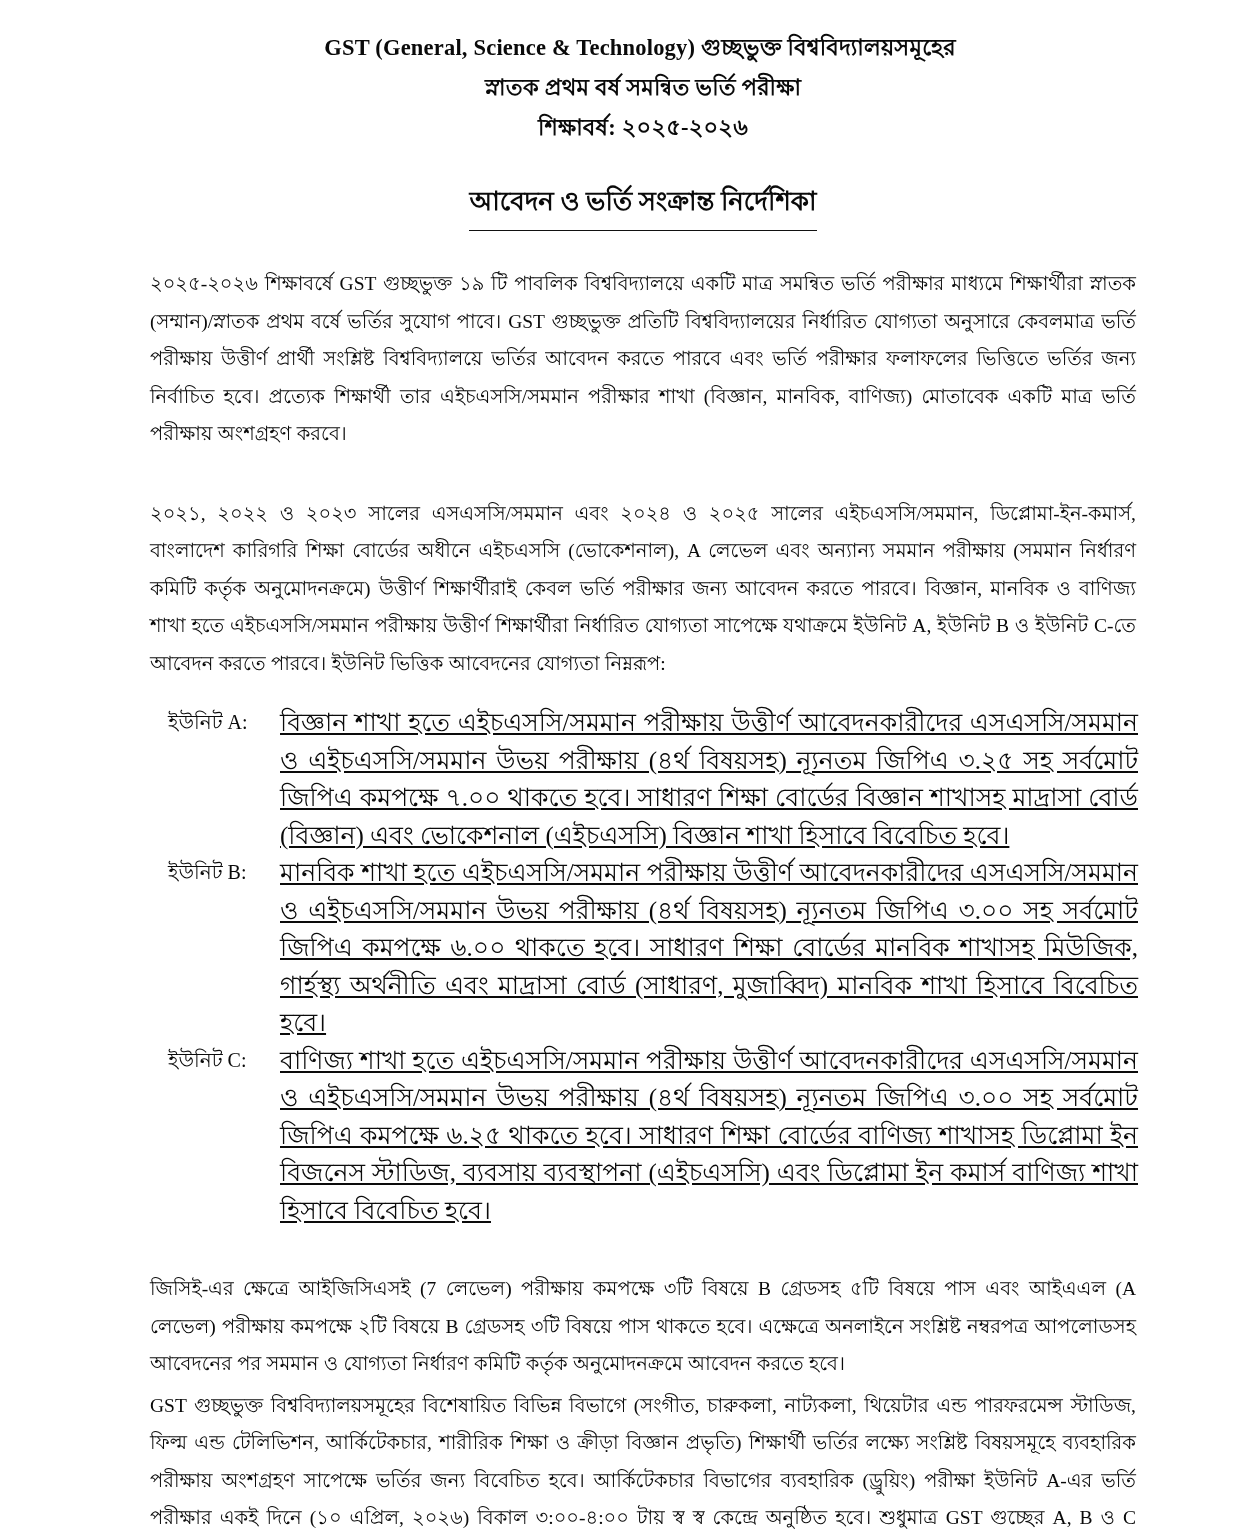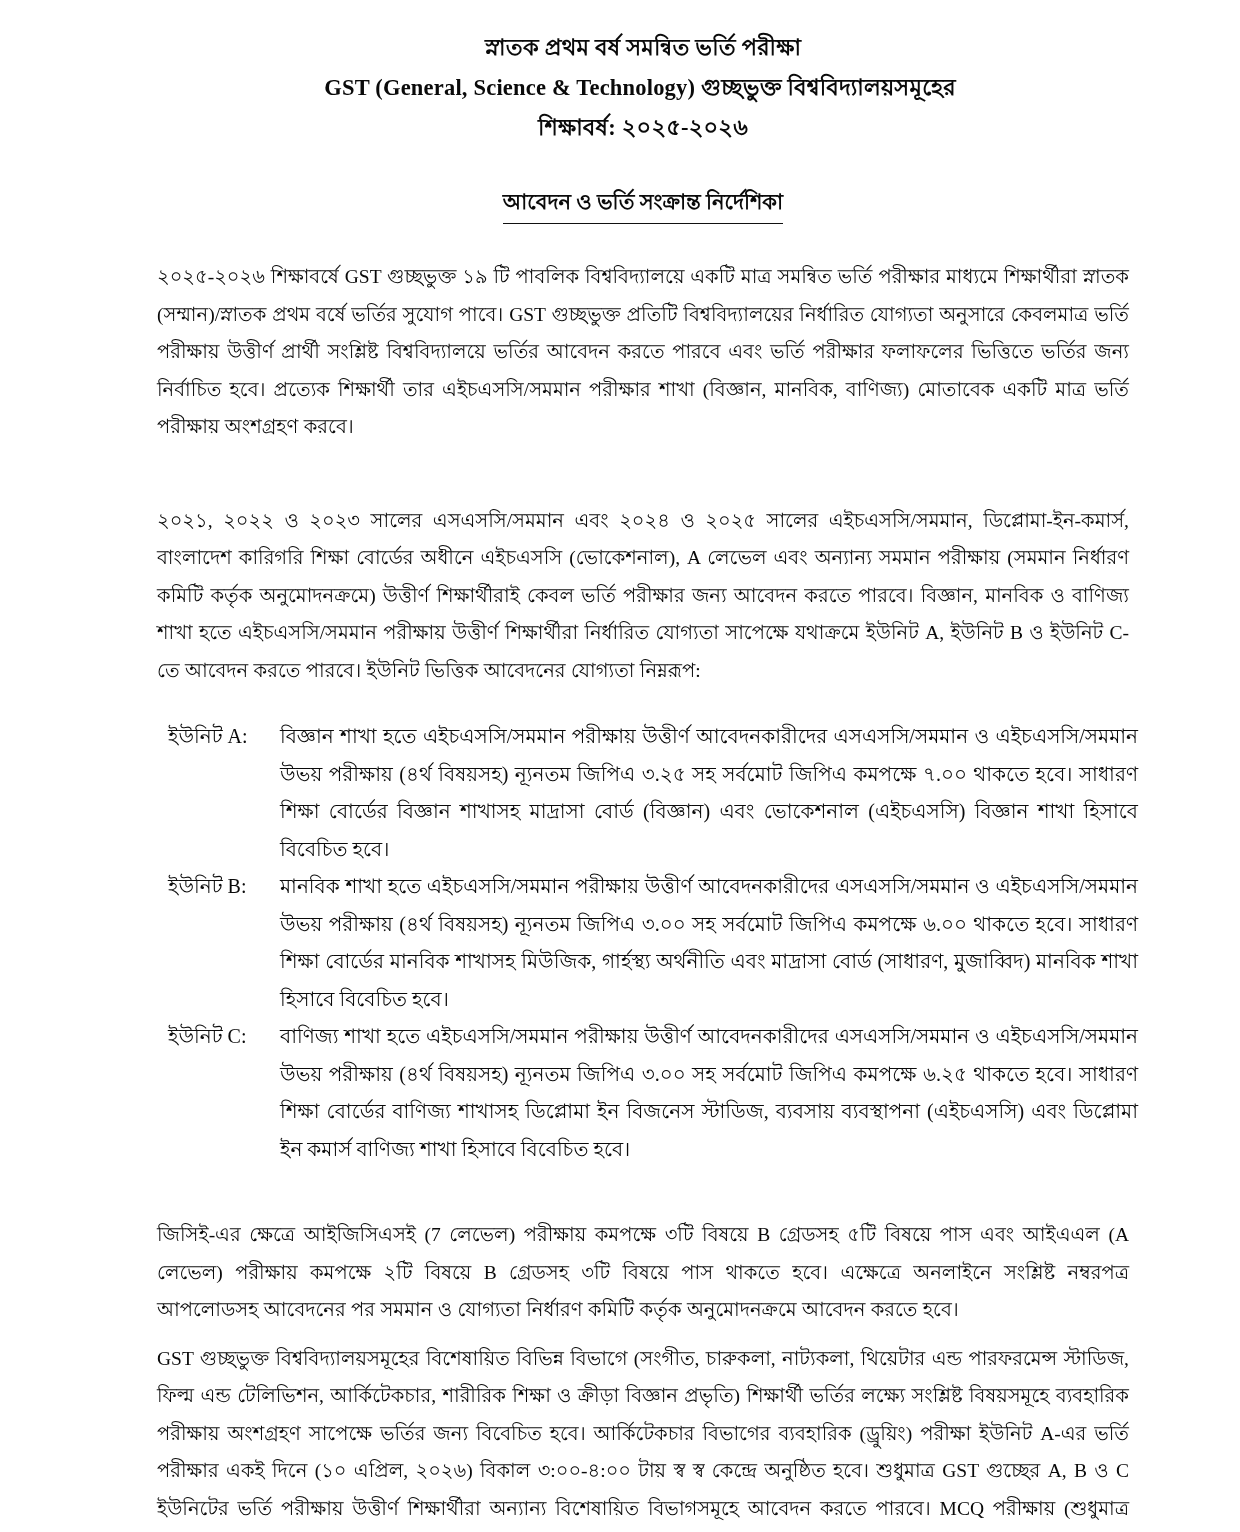--- a/index.html
+++ b/index.html
@@ -38,34 +38,34 @@
   .title-line.l2 { }
   .title-line.l3 { }
 
   .doc-subtitle-wrap {
     text-align: center;
     margin-top: 40px;
     margin-bottom: 34px;
   }
   .doc-subtitle {
     display: inline-block;
-    font-size: 21px;
+    font-size: 26px;
     font-weight: bold;
     line-height: 28px;
     border-bottom: 1.4px solid #111;
-    padding-bottom: 7px;
+    padding-bottom: 14px;
   }
 
   
   .para {
     font-size: 19.5px;
     line-height: 37.5px;
     text-align: justify;
     text-justify: inter-word;
-    margin: 11px;
+    margin: 4px;
     word-spacing: 0.5px;
   }
   .para + .para { margin-top: 0; }
   .gap-sm { height: 18px; }
   .gap-md { height: 34px; }
   .gap-lg { height: 37px; }
 
   .section-head {
     font-size: 19.5px;
     font-weight: bold;
@@ -88,35 +88,36 @@
   .unit-label {
     flex: 0 0 auto;
     width: 112px;
     margin-left: 22px;
     font-size: 20px;
     line-height: 37.5px;
     white-space: nowrap;
   }
   .unit-text {
     flex: 1 1 auto;
-    font-size: 20px;
+    font-size: 25px;
     line-height: 37.5px;
     text-align: justify;
     text-justify: inter-word;
     padding-right: 2px;
+    text-decoration: underline;
   }
 </style>
 </head>
 <body>
 
 <div class="page">
 
   <div class="title-block">
+    <div class="title-line l1">GST (General, Science &amp; Technology) গুচ্ছভুক্ত বিশ্ববিদ্যালয়সমূহের</div>
     <div class="title-line l2">স্নাতক প্রথম বর্ষ সমন্বিত ভর্তি পরীক্ষা</div>
-    <div class="title-line l1">GST (General, Science &amp; Technology) গুচ্ছভুক্ত বিশ্ববিদ্যালয়সমূহের</div>
     <div class="title-line l3">শিক্ষাবর্ষ: ২০২৫-২০২৬</div>
   </div>
 
   <div class="doc-subtitle-wrap">
     <span class="doc-subtitle">আবেদন ও ভর্তি সংক্রান্ত নির্দেশিকা</span>
   </div>
 
   <p class="para">২০২৫-২০২৬ শিক্ষাবর্ষে GST গুচ্ছভুক্ত ১৯ টি পাবলিক বিশ্ববিদ্যালয়ে একটি মাত্র সমন্বিত ভর্তি পরীক্ষার মাধ্যমে শিক্ষার্থীরা স্নাতক (সম্মান)/স্নাতক প্রথম বর্ষে ভর্তির সুযোগ পাবে। GST গুচ্ছভুক্ত প্রতিটি বিশ্ববিদ্যালয়ের নির্ধারিত যোগ্যতা অনুসারে কেবলমাত্র ভর্তি পরীক্ষায় উত্তীর্ণ প্রার্থী সংশ্লিষ্ট বিশ্ববিদ্যালয়ে ভর্তির আবেদন করতে পারবে এবং ভর্তি পরীক্ষার ফলাফলের ভিত্তিতে ভর্তির জন্য নির্বাচিত হবে। প্রত্যেক শিক্ষার্থী তার এইচএসসি/সমমান পরীক্ষার শাখা (বিজ্ঞান, মানবিক, বাণিজ্য) মোতাবেক একটি মাত্র ভর্তি পরীক্ষায় অংশগ্রহণ করবে।</p>
 
   <div class="gap-md"></div>

